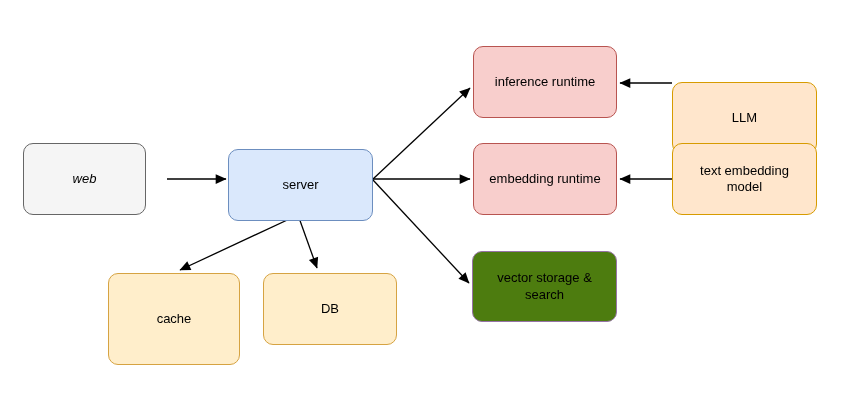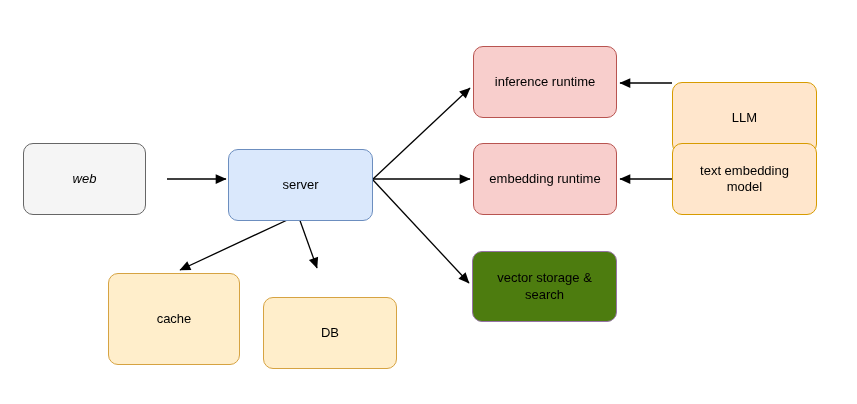--- a/index.html
+++ b/index.html
@@ -89,17 +89,17 @@
   </div>
 
   <div class="node" style="left: 472px; top: 251px; width: 145px; height: 71px; background-color: #4d7c0f; border-color: rgb(150, 115, 166);">
     <span class="label">vector storage &amp; search</span>
   </div>
 
   <div class="node" style="left: 108px; top: 273px; width: 132px; height: 92px; background-color: rgb(255, 238, 203); border-color: rgb(214, 163, 66);">
     <span class="label">cache</span>
   </div>
 
-  <div class="node" style="left: 263px; top: 273px; width: 134px; height: 72px; background-color: rgb(255, 238, 203); border-color: rgb(214, 163, 66); margin-top: 24px;">
+  <div class="node" style="left: 263px; top: 273px; width: 134px; height: 72px; background-color: rgb(255, 238, 203); border-color: rgb(214, 163, 66);">
     <span class="label">DB</span>
   </div>
 
 </div>
 
 </body></html>

